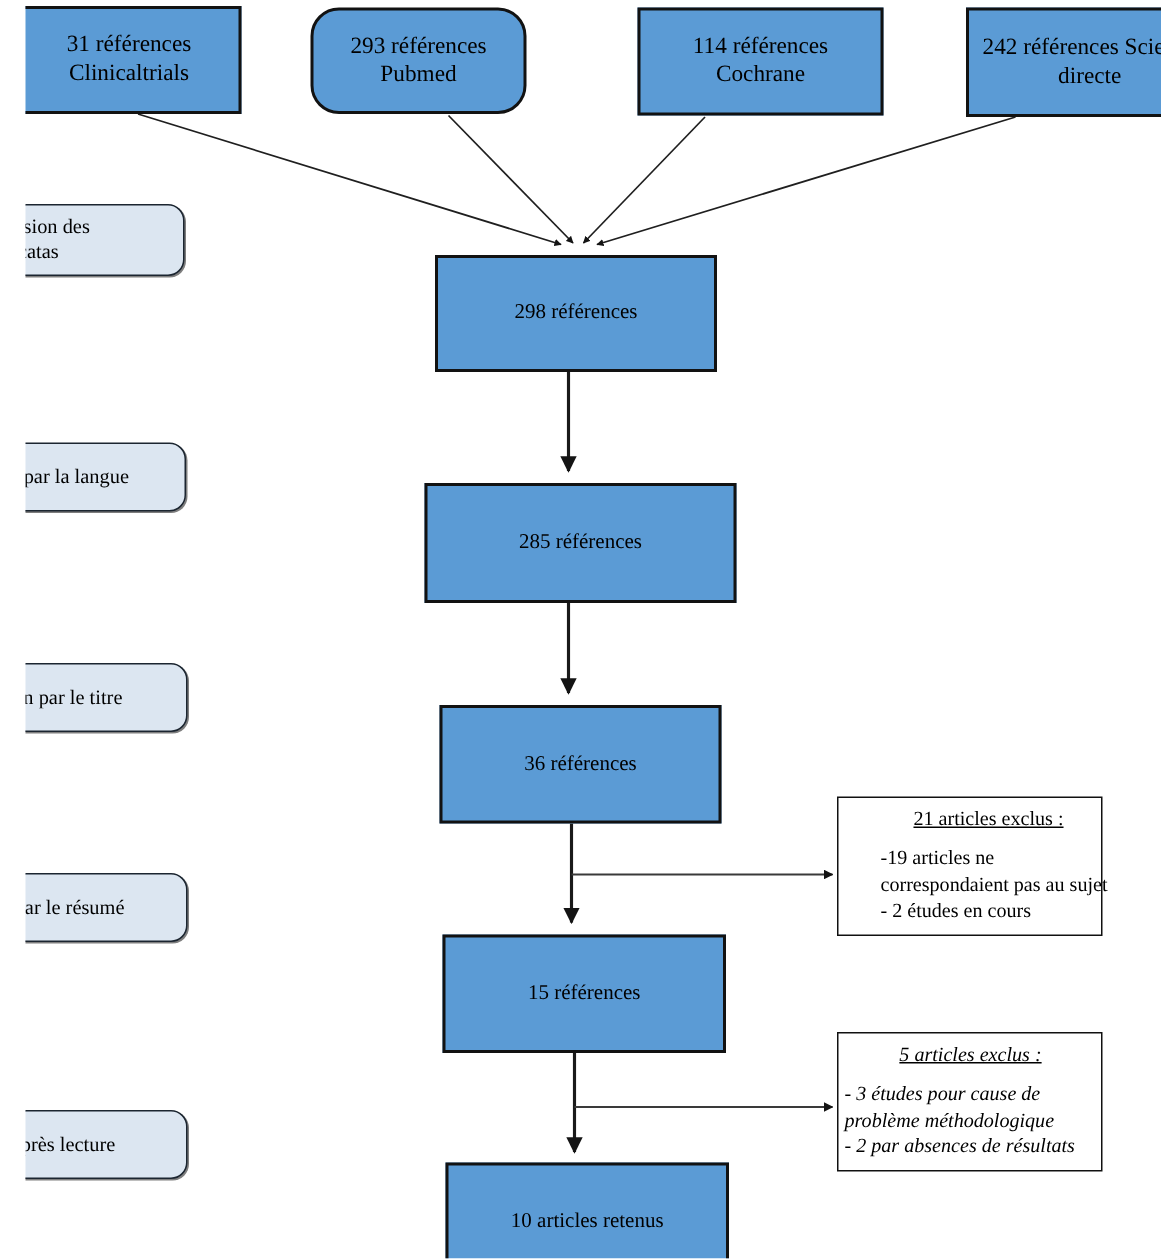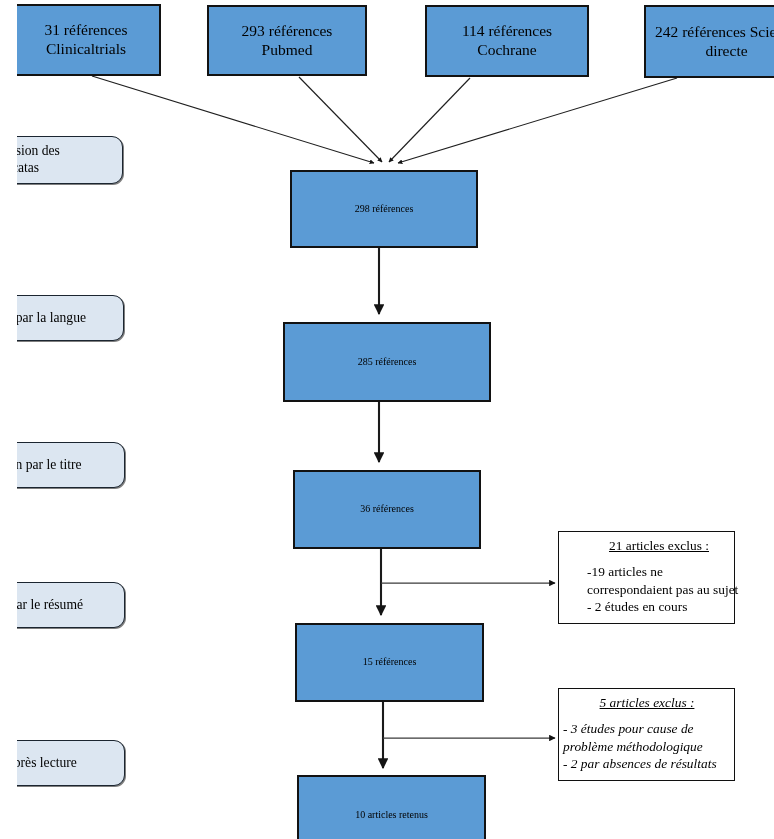--- a/index.html
+++ b/index.html
@@ -34,21 +34,21 @@
     box-sizing: border-box;
     display: flex;
     align-items: center;
     justify-content: center;
     text-align: center;
   }
   
   .blue-box {
     background: #5B9BD5;
     border: 2px solid #121212;
-    font-size: 10px;
+    font-size: 14px;
     line-height: 1.22;
     z-index: 3;
   }
   .blue-box.src {
     font-size: 15.5px;
   }
   
   .round-note {
     background: #DCE6F1;
     border: 1.6px solid #1b2530;
@@ -121,21 +121,21 @@
     </g>
   </svg>
 
   <div class="node blue-box src" style="left:-6px; top:4px; width:150px; height:72px;">
     <span>
       <span class="l1">31 références</span>
       <span class="l2">Clinicaltrials</span>
     </span>
   </div>
 
-  <div class="node blue-box src" style="left:190px; top:5px; width:160px; height:71px;">
+  <div class="node blue-box src" style="left:190px; top:5px; width:144px; height:71px;border-radius:19px;">
     <span>
       <span class="l1">293 références</span>
       <span class="l2">Pubmed</span>
     </span>
   </div>
 
   <div class="node blue-box src" style="left:408px; top:5px; width:164px; height:72px;">
     <span>
       <span class="l1">114 références</span>
       <span class="l2">Cochrane</span>

